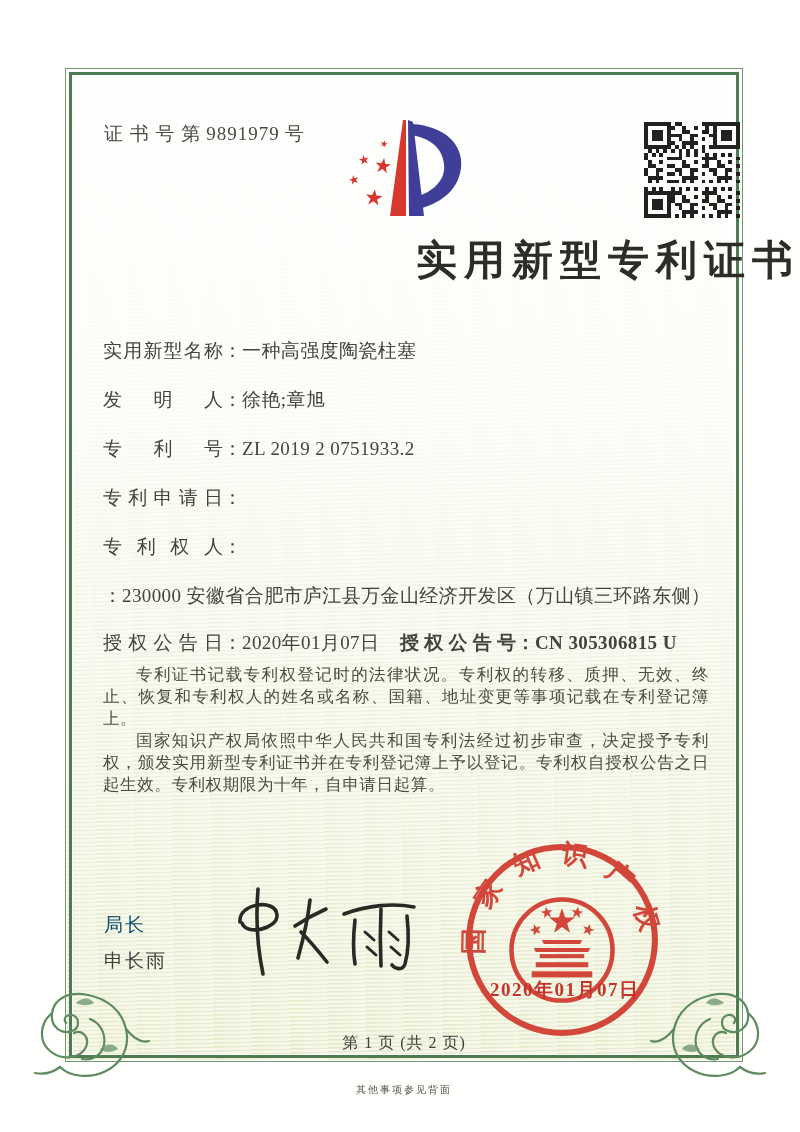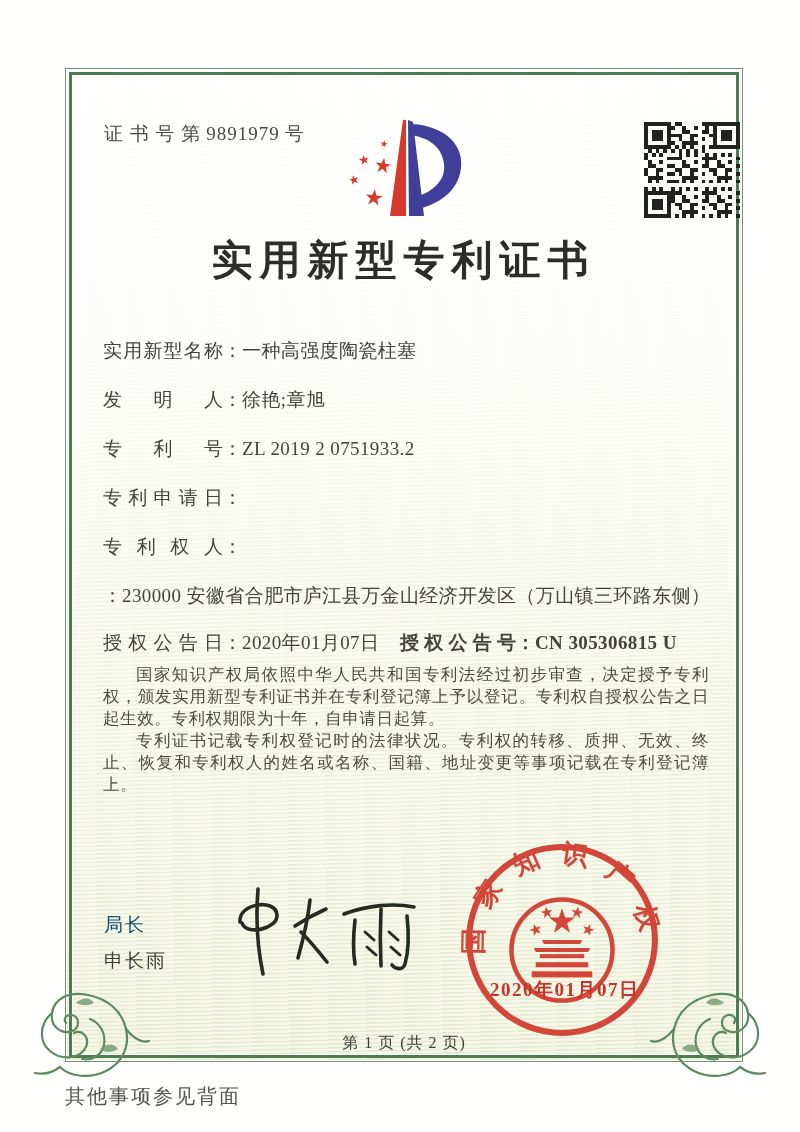--- a/index.html
+++ b/index.html
@@ -27,21 +27,21 @@
     position:absolute; inset:3px;
     border:3px solid #4e7c52;
     box-shadow: inset 0 0 0 1px rgba(255,255,255,.85);
   }
   .cert-no { position:absolute; left:104px; top:121px; font-size:19px; letter-spacing:1px; color:#4a4a44; }
   .cert-no .num { margin:4px 5px; }
   .logo { position:absolute; left:328px; top:108px; width:152px; height:120px; }
   .qr { position:absolute; left:644px; top:122px; width:96px; height:96px; }
   .title {
     position:absolute; left:0; top:233px; width:100%;
-    text-align:center; font-size:41px; font-weight:bold; color:#2c2c28;
+    text-align:right; font-size:41px; font-weight:bold; color:#2c2c28;
     letter-spacing:7px; text-indent:7px;
   }
   .fields { position:absolute; left:103px; top:0; width:614px; font-size:19px; line-height:26px; color:#44433d; }
   .frow { position:absolute; left:0; width:100%; display:flex; }
   .r0{top:338px}.r1{top:387px}.r2{top:436px}.r3{top:485px}.r4{top:534px}.r5{top:583px}.r6{top:630px}
   .flabel { flex:none; width:120px; text-align:justify; text-align-last:justify; }
   .fcolon { flex:none; }
   .fvalue { flex:1; letter-spacing:.4px; }
   .fgroup { display:flex; }
   .g1 { width:297px; flex:none; }
@@ -60,21 +60,21 @@
   .seal-date {
     position:absolute; left:490px; top:977px; z-index:3;
     font-size:19px; font-weight:bold; color:#c6332a; letter-spacing:1.5px;
   }
   .page-info {
     position:absolute; left:65px; top:1033px; width:678px;
     text-align:center; font-size:16px; color:#3f3f39; letter-spacing:1px;
   }
   .back-note {
     position:absolute; left:65px; top:1083px; width:678px;
-    text-align:left; font-size:20px; color:#56534a; letter-spacing:2px;
+    text-align:center; font-size:10px; color:#56534a; letter-spacing:2px;
   }
   .flourish { position:absolute; width:122px; height:94px; z-index:2; }
   .fl-left  { left:30px;  top:989px; }
   .fl-right { left:648px; top:989px; transform:scaleX(-1); }
 </style>
 </head>
 <body>
 
 <div class="page">
 
@@ -438,22 +438,22 @@
       </span>
       <span class="fgroup g2">
         <span class="flabel">授权公告号</span>
           <span class="fcolon">：</span>
         <span class="fvalue">CN 305306815 U</span>
       </span>
     </div>
   </div>
 
   <div class="body-text">
+    <p>专利证书记载专利权登记时的法律状况。专利权的转移、质押、无效、终止、恢复和专利权人的姓名或名称、国籍、地址变更等事项记载在专利登记簿上。</p>
     <p>国家知识产权局依照中华人民共和国专利法经过初步审查，决定授予专利权，颁发实用新型专利证书并在专利登记簿上予以登记。专利权自授权公告之日起生效。专利权期限为十年，自申请日起算。</p>
-    <p>专利证书记载专利权登记时的法律状况。专利权的转移、质押、无效、终止、恢复和专利权人的姓名或名称、国籍、地址变更等事项记载在专利登记簿上。</p>
   </div>
 
   <div class="signer-title">局长</div>
   <div class="signer-name">申长雨</div>
 
   <div class="autograph">
     <svg viewBox="0 0 212 102" width="212" height="102" fill="none" stroke="#262b24" stroke-width="3.6" stroke-linecap="round">
       <path d="M24 44 C22 25 60 20 61 37 C62 51 30 58 26 45"></path>
       <path d="M42 11 C40 36 41 68 47 96"></path>
       <path d="M94 22 C92 40 87 62 82 80"></path>

